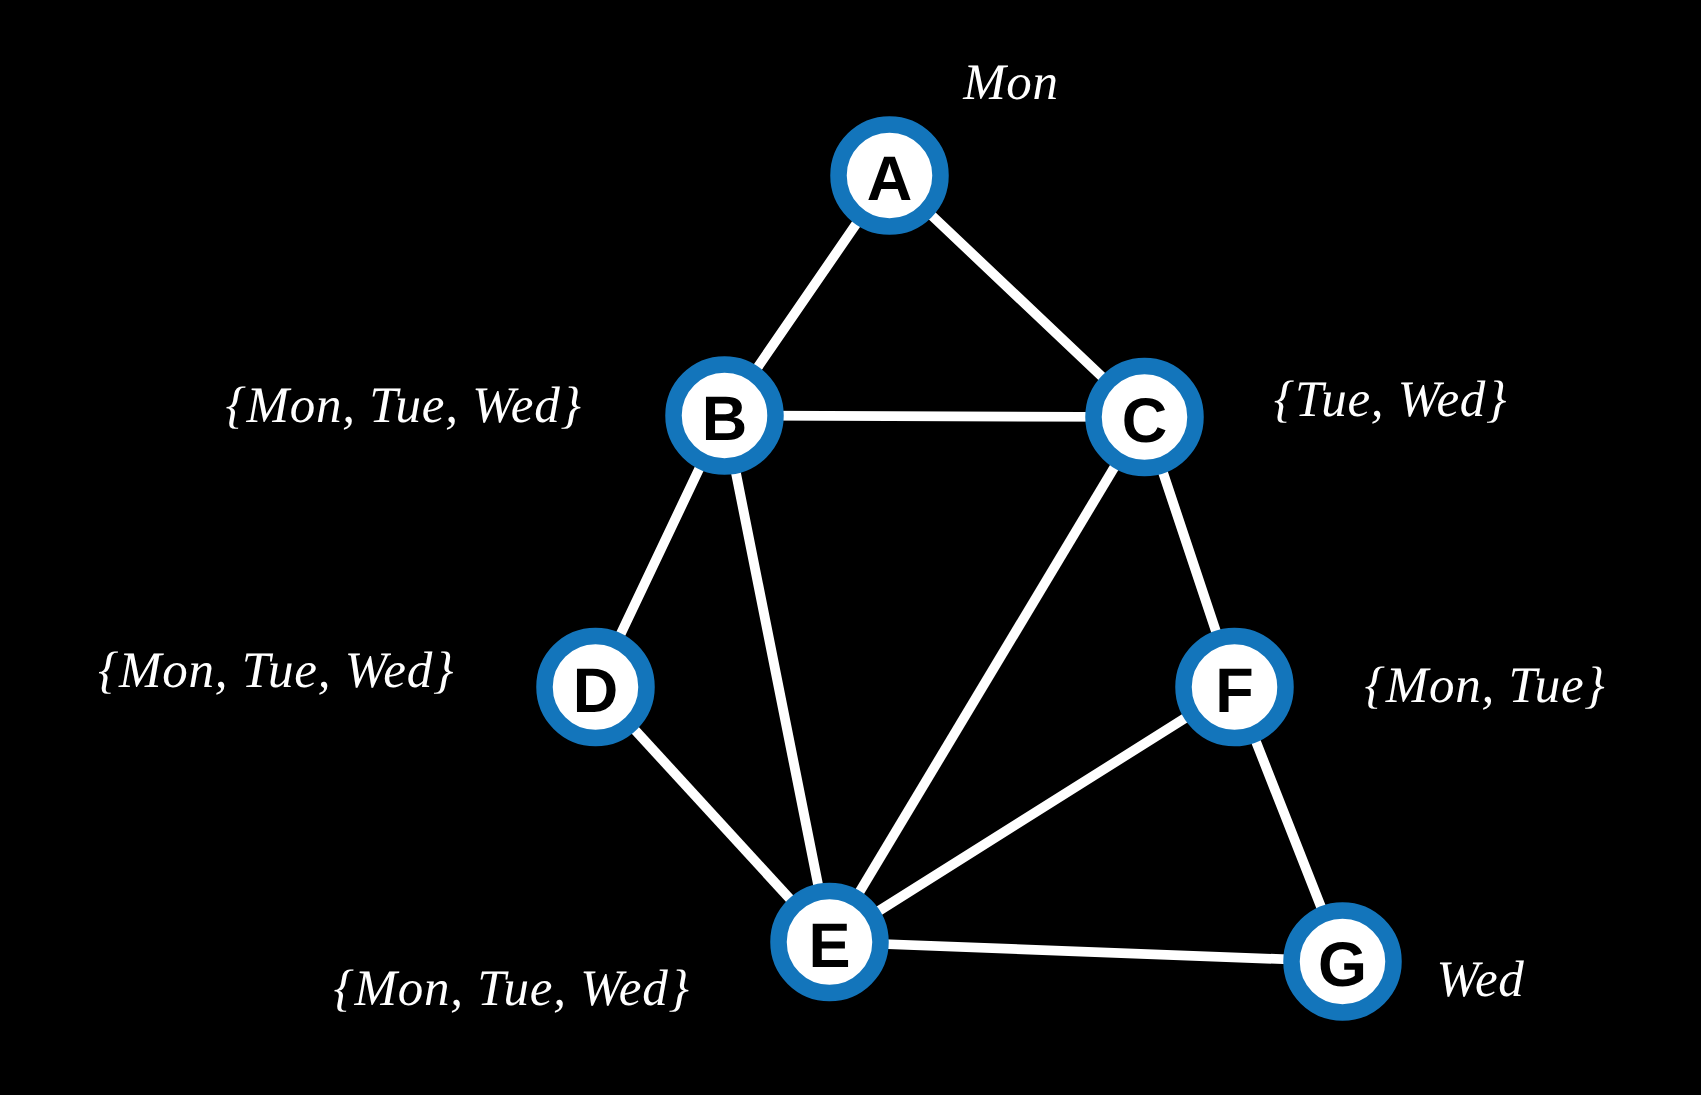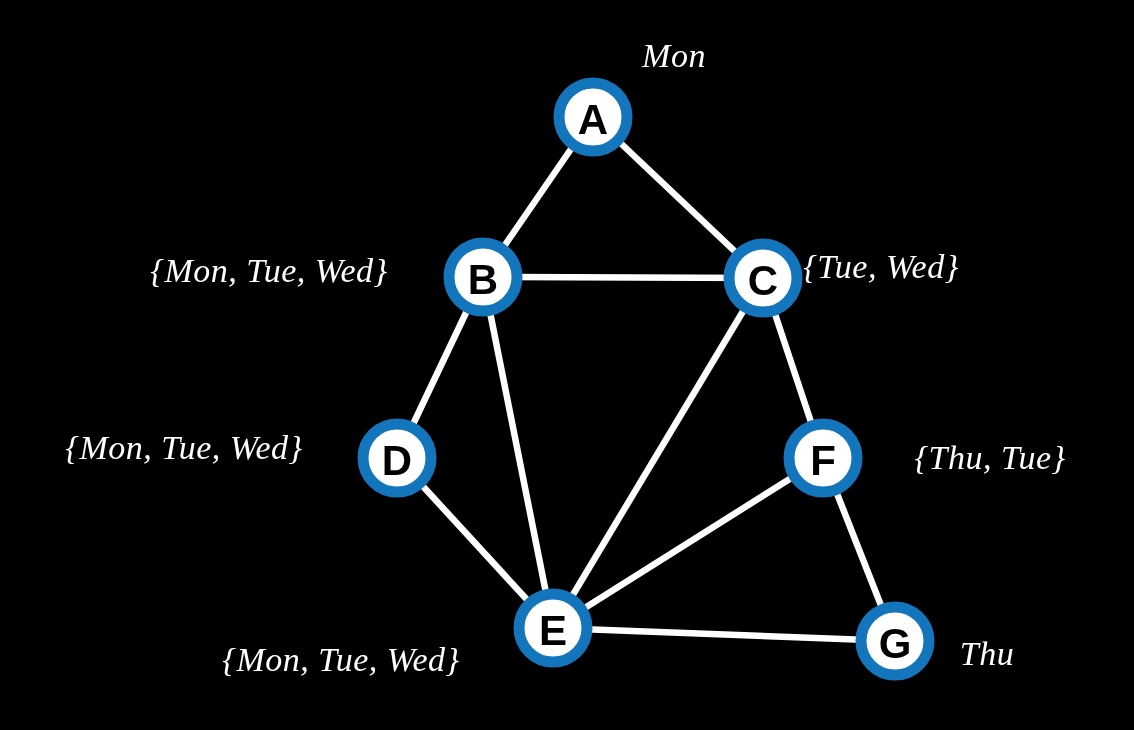--- a/index.html
+++ b/index.html
@@ -87,19 +87,19 @@
         <text x="823" y="458" class="node-letter" font-size="42" dominant-baseline="central" dy="2">F</text>
       </g>
       <g>
         <circle cx="895" cy="641" r="34" class="node-ring" stroke-width="11"></circle>
         <text x="895" y="641" class="node-letter" font-size="42" dominant-baseline="central" dy="2">G</text>
       </g>
     </svg>
   <div id="labels">
       <div class="domain-label" style="left: 674px; top: 56px; font-style: italic;">Mon</div>
       <div class="domain-label" style="left: 269px; top: 271px;">{Mon, Tue, Wed}</div>
-      <div class="domain-label" style="left: 881px; top: 267px; font-style: italic;">{Tue, Wed}</div>
+      <div class="domain-label" style="left: 927px; top: 267px; font-style: italic;">{Tue, Wed}</div>
       <div class="domain-label" style="left: 184px; top: 448px;">{Mon, Tue, Wed}</div>
       <div class="domain-label" style="left: 341px; top: 660px;">{Mon, Tue, Wed}</div>
-      <div class="domain-label" style="left: 990px; top: 458px;">{Thu, Tue}</div>
-      <div class="domain-label" style="left: 987px; top: 654px;">Thu</div>
+      <div class="domain-label" style="left: 990px; top: 458px;">{Mon, Tue}</div>
+      <div class="domain-label" style="left: 987px; top: 654px;">Wed</div>
     </div>
 </div>
 
 </body></html>

